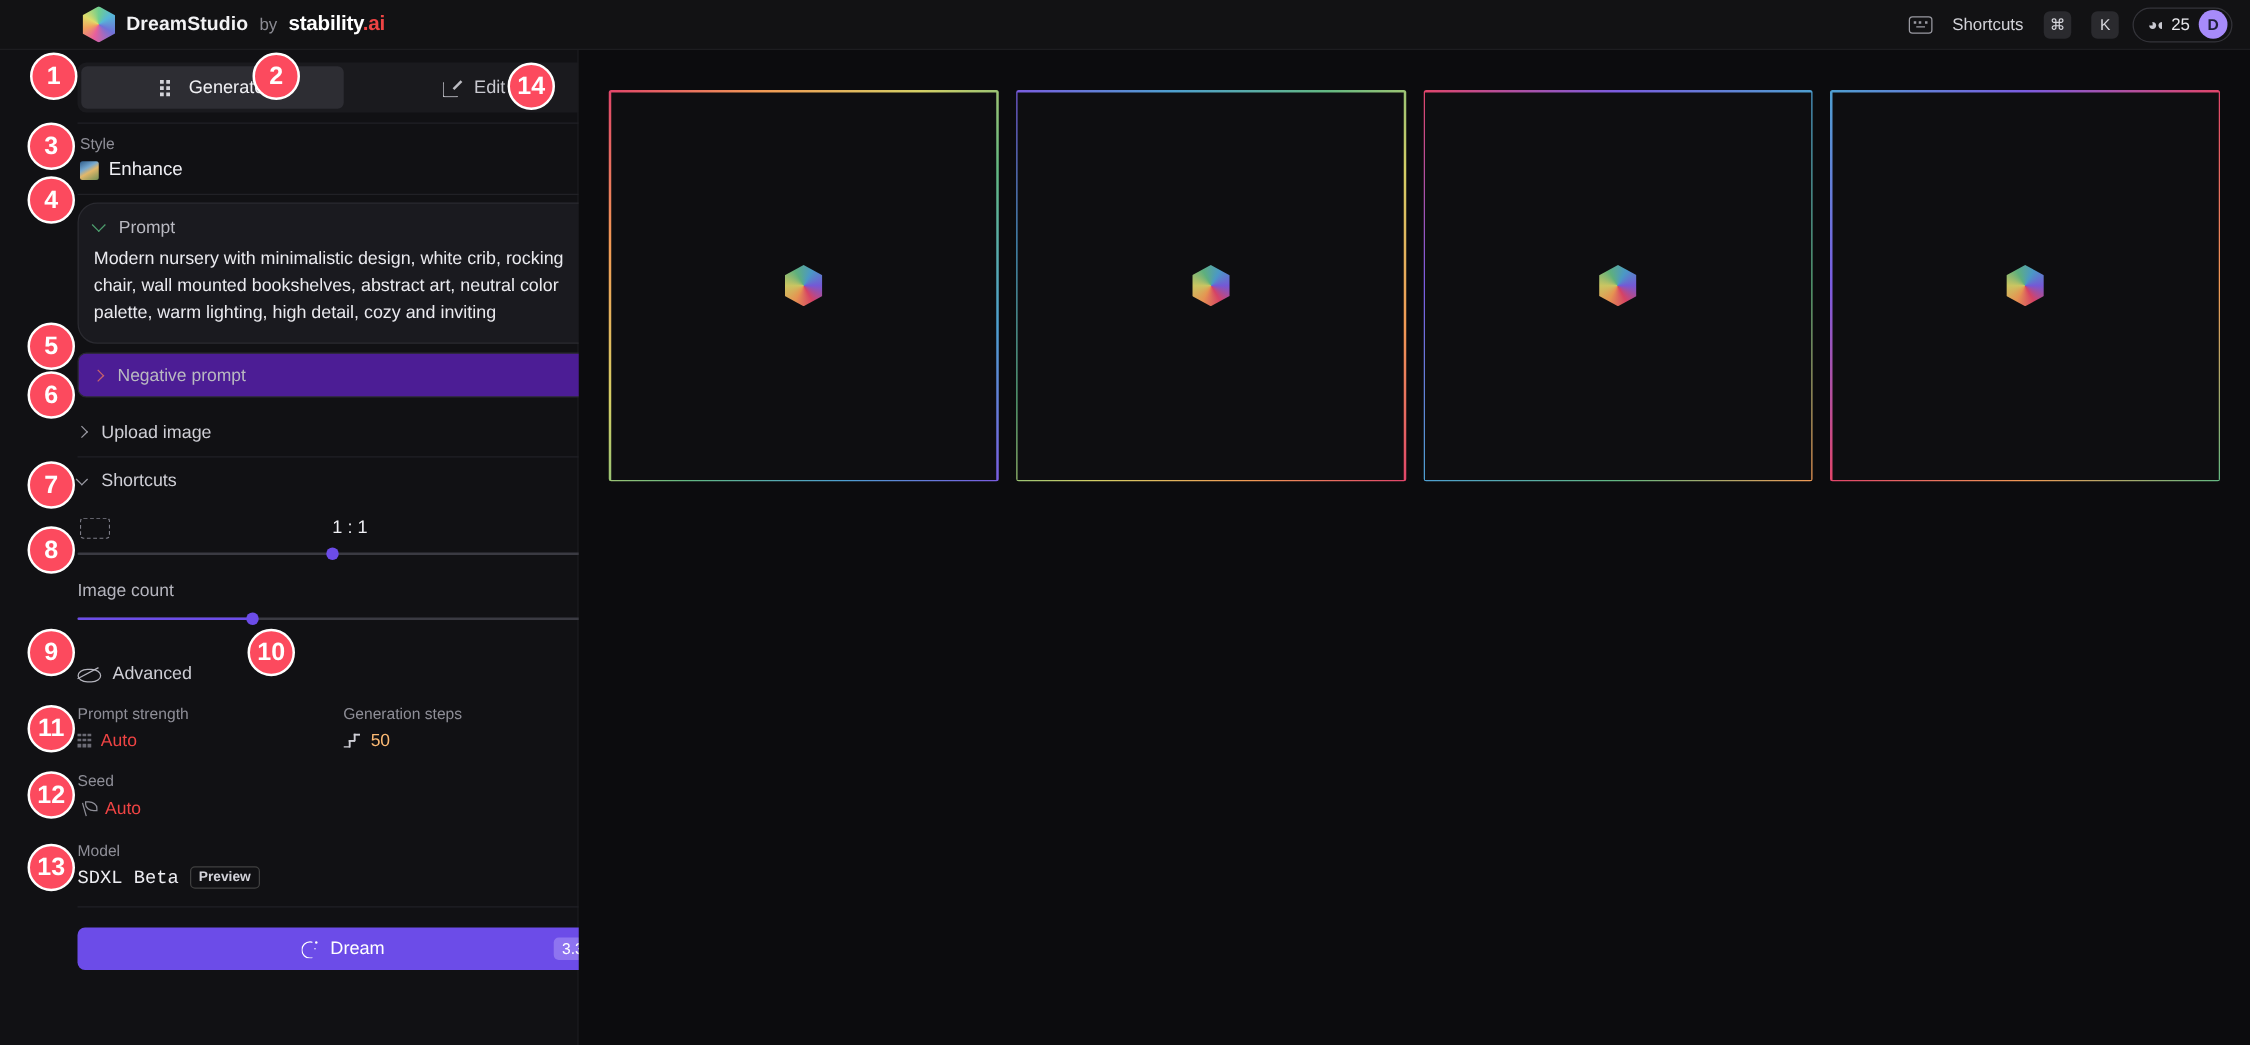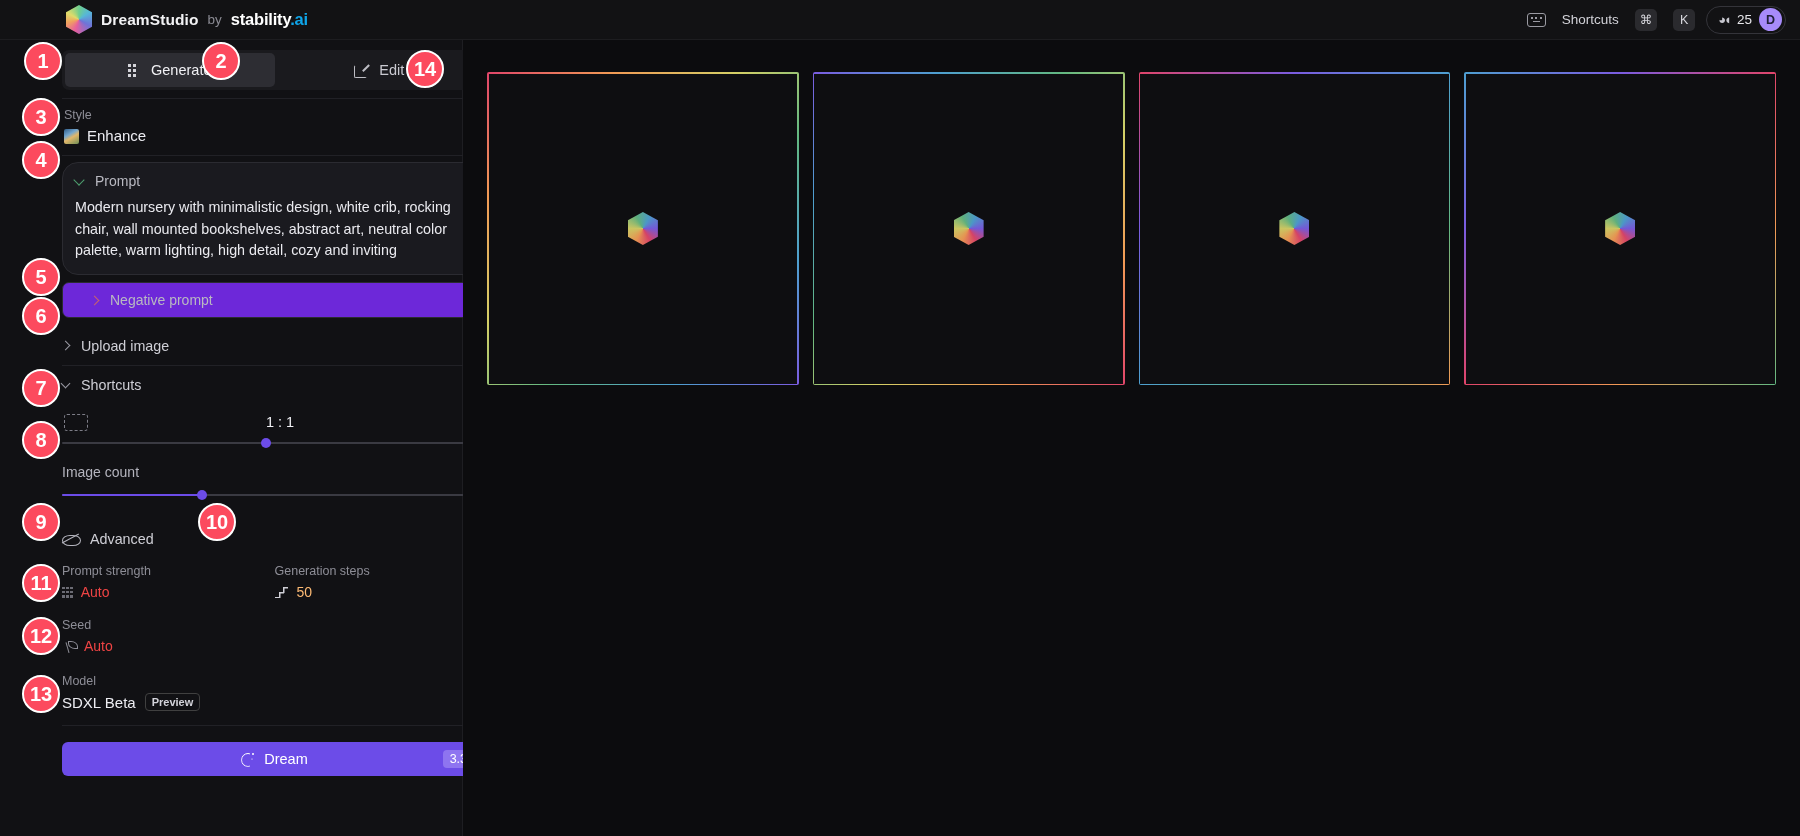--- a/index.html
+++ b/index.html
@@ -24,21 +24,21 @@
     width: 26px; height: 29px;
     background:
       conic-gradient(from 200deg at 50% 50%,
         #e85f9c 0deg, #f0a35e 55deg, #e0dc6a 100deg,
         #6fce8e 160deg, #56b7d8 215deg, #6f73d8 280deg, #e85f9c 360deg);
     clip-path: polygon(50% 0%, 100% 25%, 100% 75%, 50% 100%, 0% 75%, 0% 25%);
   }
   .brand-name { font-size: 15.5px; font-weight: bold; letter-spacing: .1px; color:#f2f2f4; }
   .brand-by { font-size: 13.5px; color: #8b8b93; }
   .brand-stability { font-size: 16.5px; font-weight: bold; color: #ffffff; letter-spacing:-.2px;}
-  .brand-stability .dot { color: #0ea5e9; margin-top: 20px; }
+  .brand-stability .dot { color: #ef4444; margin-top: 20px; }
 
   .topright { margin-left: auto; display: flex; align-items: center; gap: 11px; margin-right: 14px; }
   .shortcuts { display: flex; align-items: center; gap: 16px; }
   .kbd-icon { width: 19px; height: 14px; border: 1.4px solid #9a9aa2; border-radius: 3px;
               display:flex; align-items:center; justify-content:center; }
   .kbd-icon i { display:block; width: 11px; height: 5px;
                 background:
                   linear-gradient(#9a9aa2,#9a9aa2) 0 0/2px 2px no-repeat,
                   linear-gradient(#9a9aa2,#9a9aa2) 4.5px 0/2px 2px no-repeat,
                   linear-gradient(#9a9aa2,#9a9aa2) 9px 0/2px 2px no-repeat,
@@ -106,22 +106,22 @@
     background:#1a1a1f; border:1px solid #2b2b31; border-radius: 16px;
     padding: 10px 12px 12px 12px;
   }
   .prompt-head { display:flex; align-items:center; gap:12px; }
   .chev-down-green { width:8px;height:8px; border-right:1.6px solid #4e9e6e; border-bottom:1.6px solid #4e9e6e; rotate:45deg; margin-bottom:3px;}
   .prompt-title { font-size:14px; color:#b9b9c1; }
   .prompt-text { font-size:14.3px; line-height:1.52; color:#eaeaef; margin-top:8px; }
 
   .collapse-row {
     margin-left:48px; width:425px; margin-top:7px;
-    background:#6d28d9; border:1px solid #2b2b31; border-radius:7px;
-    height:36px; display:flex; align-items:center; gap:12px; padding: 0 28px;
+    background:#4c1d95; border:1px solid #2b2b31; border-radius:7px;
+    height:36px; display:flex; align-items:center; gap:12px; padding: 0 12px;
   }
   .chev-right-red { width:7px;height:7px;border-right:1.6px solid #c9636b;border-top:1.6px solid #c9636b;rotate:45deg;}
   .collapse-label { font-size:14px; color:#b9b9c1; }
 
   .plain-row { margin-left:48px; width:425px; height:40px; display:flex; align-items:center; gap:12px;
                border-bottom:1px solid #212126; position:relative; }
   .chev-right-grey { width:7px;height:7px;border-right:1.6px solid #9a9aa3;border-top:1.6px solid #9a9aa3;rotate:45deg;}
   .chev-down-grey { width:7px;height:7px;border-right:1.6px solid #9a9aa3;border-bottom:1.6px solid #9a9aa3;rotate:45deg; margin-bottom:3px;}
   .plain-label { font-size:14.3px; color:#cfcfd6; }
   .upload-icon { position:absolute; right:2px; top:50%; transform:translateY(-50%); width:15px;height:15px;}
@@ -174,21 +174,21 @@
   .seed-icon { width:14px; height:13px; position:relative; }
   .seed-icon:before { content:''; position:absolute; left:5px; bottom:0; width:1.4px; height:11px;
       background:#8e8e97; transform:rotate(-16deg); }
   .seed-icon:after { content:''; position:absolute; left:6px; top:1px; width:8px; height:6px;
       border:1.4px solid #8e8e97; border-radius: 0 70% 0 70%; }
 
   .seed-block { margin-left:48px; width:425px; margin-top:18px; }
   .model-block { margin-left:48px; width:425px; margin-top:20px; position:relative;
                  padding-bottom:14px; border-bottom:1px solid #212126; }
   .model-value { display:flex; align-items:center; gap:9px; margin-top:5px; }
-  .model-name { font-size:15px; color:#ededf2; }
+  .model-name { font-size:15px; color:#ededf2;font-family:Liberation Mono, monospace; }
   .preview-badge { font-size:11px; color:#d3d3da; border:1px solid #404040; border-radius:4px; padding:2px 6px;font-weight:bold; }
 
   .dream-btn {
     margin-left:48px; width:425px; height:34px; margin-top:16px;
     background:#6c4ce8; border-radius:6px; position:relative;
     display:flex; align-items:center; justify-content:center; gap:10px;
   }
   .moon-icon { position:relative; width:13px; height:13px; }
   .moon-icon:before { content:''; position:absolute; left:0; top:0; width:12px; height:12px;
      border-radius:50%; border:1.6px solid #ffffff; clip-path: polygon(0 0, 62% 0, 62% 100%, 0 100%); }

